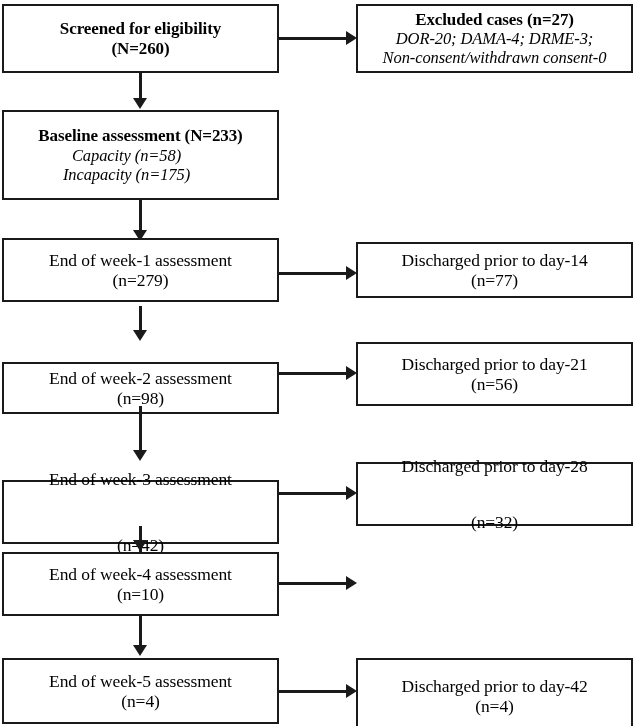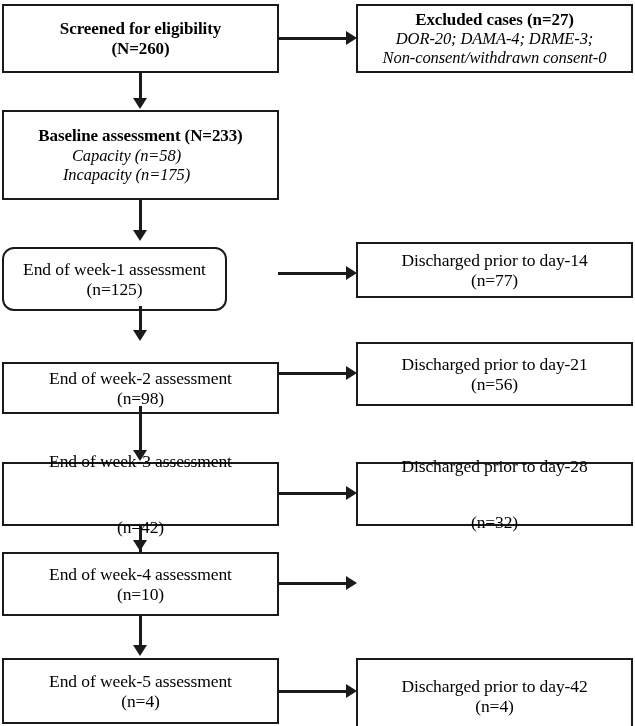--- a/index.html
+++ b/index.html
@@ -116,23 +116,23 @@
 
   <div class="box left-ind" style="left:2px; top:110px; width:277px; height:90px;">
     <span class="line hdr">Baseline assessment (N=233)</span>
     <span class="line sub">Capacity (n=58)</span>
     <span class="line sub">Incapacity (n=175)</span>
   </div>
 
   <div class="vline" style="left:139px; top:200px; height:31px;"></div>
   <div class="arrow-down" style="left:133px; top:230px;"></div>
 
-  <div class="box" style="left:2px; top:247px; width:225px; height:64px;border-radius:12px;">
+  <div class="box" style="left:2px; top:238px; width:277px; height:64px;">
     <span class="line plain">End of week-1 assessment</span>
-    <span class="line plain">(n=125)</span>
+    <span class="line plain">(n=279)</span>
   </div>
   <div class="box" style="left:356px; top:242px; width:277px; height:56px;">
     <span class="line plain">Discharged prior to day-14</span>
     <span class="line plain">(n=77)</span>
   </div>
   <div class="hline" style="left:278px; top:272px; width:70px;"></div>
   <div class="arrow-right" style="left:346px; top:266px;"></div>
   <div class="vline" style="left:139px; top:306px; height:25px;"></div>
   <div class="arrow-down" style="left:133px; top:330px;"></div>
 
@@ -142,21 +142,21 @@
   </div>
   <div class="box" style="left:356px; top:342px; width:277px; height:64px;">
     <span class="line plain">Discharged prior to day-21</span>
     <span class="line plain">(n=56)</span>
   </div>
   <div class="hline" style="left:278px; top:372px; width:70px;"></div>
   <div class="arrow-right" style="left:346px; top:366px;"></div>
   <div class="vline" style="left:139px; top:406px; height:45px;"></div>
   <div class="arrow-down" style="left:133px; top:450px;"></div>
 
-  <div class="box" style="left:2px; top:462px; width:277px; height:64px;gap:45px;">
+  <div class="box" style="left:2px; top:480px; width:277px; height:64px;gap:45px;">
     <span class="line plain">End of week-3 assessment</span>
     <span class="line plain">(n=42)</span>
   </div>
   <div class="box" style="left:356px; top:462px; width:277px; height:64px;gap:36px;">
     <span class="line plain">Discharged prior to day-28</span>
     <span class="line plain">(n=32)</span>
   </div>
   <div class="hline" style="left:278px; top:492px; width:70px;"></div>
   <div class="arrow-right" style="left:346px; top:486px;"></div>
   <div class="vline" style="left:139px; top:526px; height:26px;"></div>

